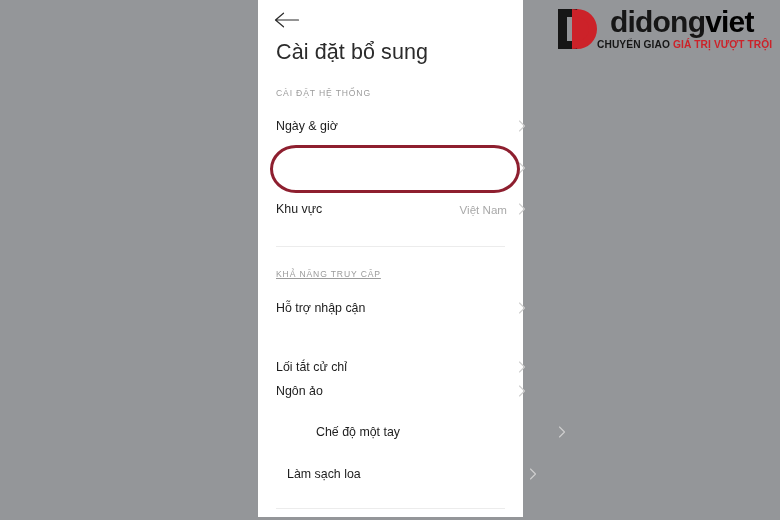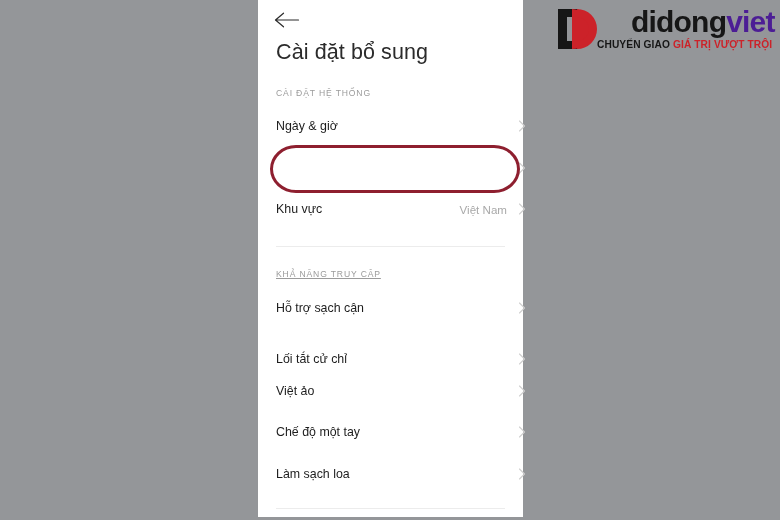--- a/index.html
+++ b/index.html
@@ -109,24 +109,24 @@
     width: 10px;
     height: 14px;
   }
   .row-chevron svg { display: block; }
 
   
   .row.r-ngaygio     { top: 111px; }
   .row.r-ngonngu     { top: 153px; }
   .row.r-khuvuc      { top: 194px; }
   .row.r-hotro       { top: 293px; }
-  .row.r-loitat      { top: 344px; }
+  .row.r-loitat      { top: 352px; }
   .row.r-phimao      { top: 376px; }
-  .row.r-chedo       { top: 417px; }
-  .row.r-lamsach     { top: 459px; }
+  .row.r-chedo       { top: 417px; margin-left: 40px; }
+  .row.r-lamsach     { top: 459px; margin-left: 11px; }
 
   
   .divider {
     position: absolute;
     left: 18px;
     width: 229px;
     height: 1px;
     background: #ececec;
   }
   .divider.d1 { top: 246px; }
@@ -163,22 +163,22 @@
   .logo-wordmark {
     position: absolute;
     left: 54px;
     top: 1px;
     font-size: 30px;
     font-weight: 700;
     letter-spacing: -0.8px;
     line-height: 34px;
     white-space: nowrap;
   }
-  .wm-didong { color: #161616; margin-left: 21px; }
-  .wm-viet { color: #4c1d95; }
+  .wm-didong { color: #161616; }
+  .wm-viet { color: #000000; }
   .logo-tagline {
     position: absolute;
     left: 41px;
     top: 35px;
     font-size: 10.2px;
     font-weight: 700;
     letter-spacing: 0.1px;
     line-height: 12px;
     white-space: nowrap;
     text-align: center;
@@ -230,39 +230,39 @@
           <path d="M2.5 2 L7.5 7 L2.5 12" stroke="#cfcfcf" stroke-width="1.1" fill="none" stroke-linecap="round" stroke-linejoin="round"></path>
         </svg>
       </span>
     </div>
 
     <div class="divider d1"></div>
 
     <div class="section-label acc">KHẢ NĂNG TRUY CẬP</div>
 
     <div class="row r-hotro">
-      <span class="row-label">Hỗ trợ sạch cận</span>
+      <span class="row-label">Hỗ trợ nhập cận</span>
       <span class="row-chevron">
         <svg width="10" height="14" viewBox="0 0 10 14">
           <path d="M2.5 2 L7.5 7 L2.5 12" stroke="#cfcfcf" stroke-width="1.1" fill="none" stroke-linecap="round" stroke-linejoin="round"></path>
         </svg>
       </span>
     </div>
 
     <div class="row r-loitat">
       <span class="row-label">Lối tắt cử chỉ</span>
       <span class="row-chevron">
         <svg width="10" height="14" viewBox="0 0 10 14">
           <path d="M2.5 2 L7.5 7 L2.5 12" stroke="#cfcfcf" stroke-width="1.1" fill="none" stroke-linecap="round" stroke-linejoin="round"></path>
         </svg>
       </span>
     </div>
 
     <div class="row r-phimao">
-      <span class="row-label">Việt ảo</span>
+      <span class="row-label">Ngôn ảo</span>
       <span class="row-chevron">
         <svg width="10" height="14" viewBox="0 0 10 14">
           <path d="M2.5 2 L7.5 7 L2.5 12" stroke="#cfcfcf" stroke-width="1.1" fill="none" stroke-linecap="round" stroke-linejoin="round"></path>
         </svg>
       </span>
     </div>
 
     <div class="row r-chedo">
       <span class="row-label">Chế độ một tay</span>
       <span class="row-chevron">

